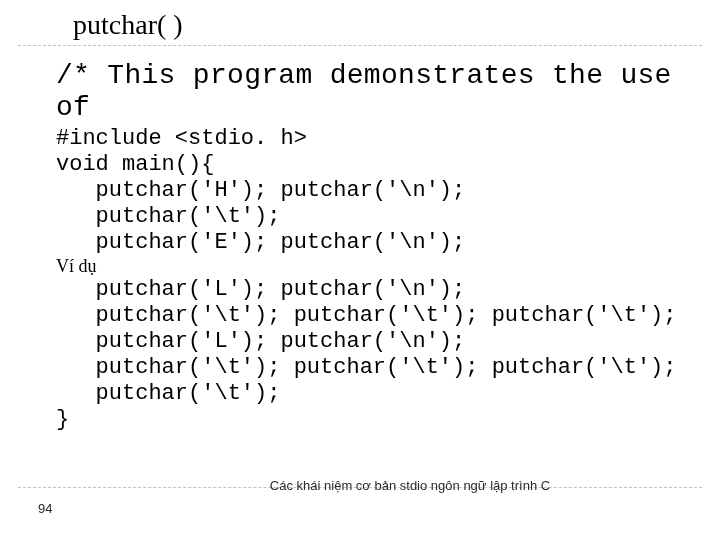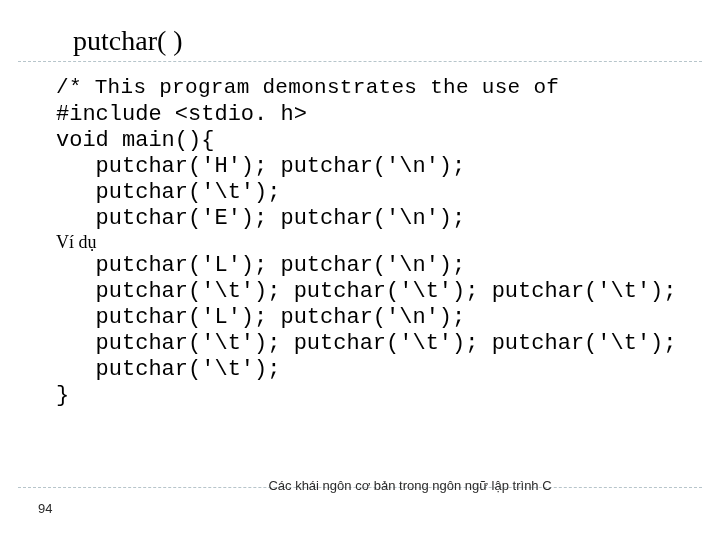--- a/index.html
+++ b/index.html
@@ -7,21 +7,21 @@
     width: 720px;
     height: 540px;
     background: #ffffff;
     font-family: "Times New Roman", serif;
     position: relative;
     overflow: hidden;
   }
   .slide {
     width: 100%;
     height: 100%;
-    padding: 25px 0 0 0;
+    padding: 9px 0 0 0;
     position: relative;
   }
   .title {
     font-size: 28px;
     color: #000;
     padding-left: 73px;
     padding-bottom: 4px;
     font-family: "Times New Roman", serif;
   }
   .dashed-line-top {
@@ -30,21 +30,21 @@
     margin: 0 18px 0 18px;
   }
   .content {
     padding: 14px 18px 0 56px;
     font-family: "Courier New", monospace;
     font-size: 18px;
     line-height: 1.18;
     color: #000;
   }
   .comment {
-    font-size: 21px;
+    font-size: 28px;
     line-height: 1.15;
     margin-bottom: 2px;
     letter-spacing: 0.3px;
   }
   .code-line {
     white-space: pre;
     font-size: 22px;
     line-height: 1.18;
   }
   .vidu {
@@ -104,16 +104,16 @@
     <div class="code-line">   putchar('L'); putchar('\n');</div>
     <div class="code-line">   putchar('\t'); putchar('\t'); putchar('\t');</div>
     <div class="code-line">   putchar('\t');</div>
     <div class="code-line">}</div>
   </div>
 
   <hr class="dashed-line-bottom">
 
   <div class="footer">
     <div class="page-num">94</div>
-    <div class="footer-text">Các khái ngôn cơ bản trong ngôn ngữ lập trình C</div>
+    <div class="footer-text">Các khái niệm cơ bản stdio ngôn ngữ lập trình C</div>
   </div>
 
 </div>
 
 </body></html>

